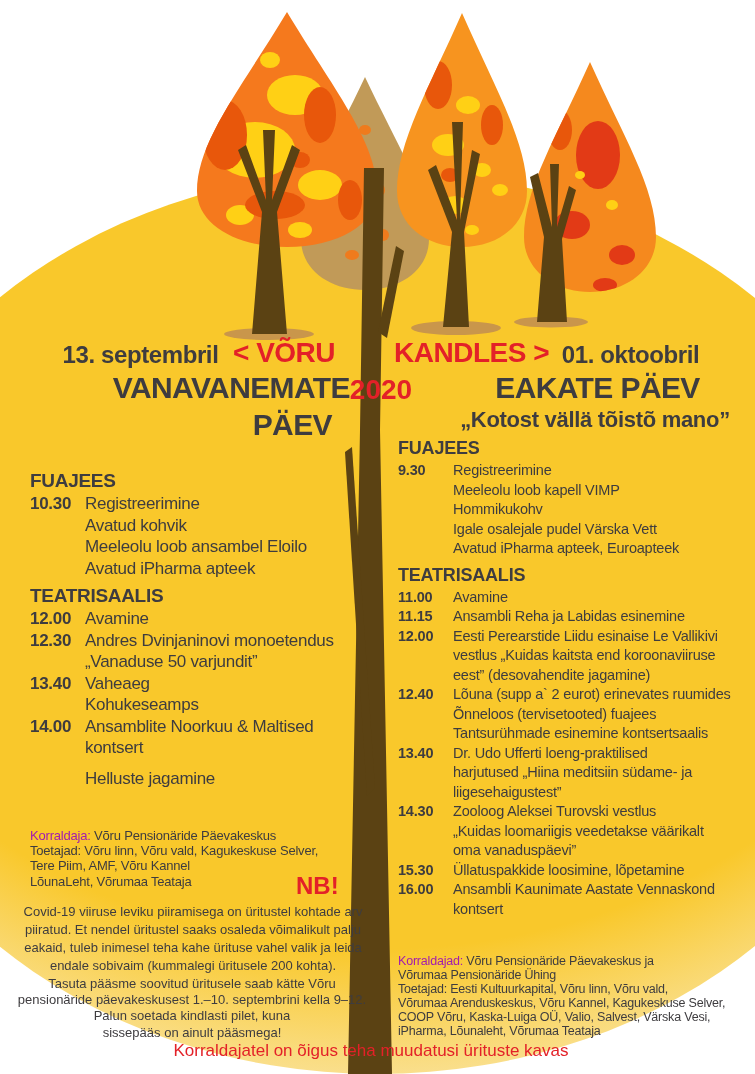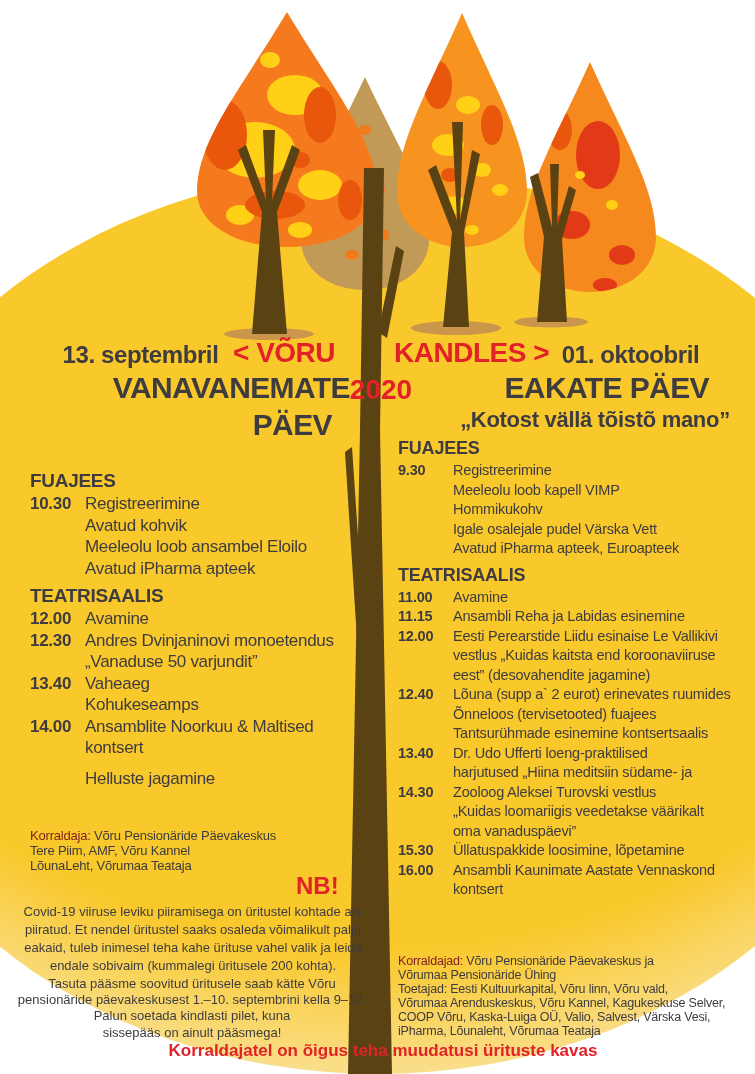--- a/index.html
+++ b/index.html
@@ -2,34 +2,34 @@
 <html><head>
 <meta charset="utf-8">
 <style>
   *{box-sizing:border-box;margin:0;padding:0}
   html,body{background:#fff}
   .poster{position:relative;width:755px;height:1074px;background:#fff;overflow:hidden;
           font-family:"Liberation Sans",sans-serif;color:#3E3C3F}
   .bg{position:absolute;inset:0;z-index:0}
   .abs{position:absolute;z-index:2}
   .b{font-weight:400}
-  .red{color:#7f1d1d}
+  .red{color:#a21caf}
 
   .hdr-date{font-size:24px;font-weight:700;letter-spacing:-0.4px}
   .big-title{font-size:30px;font-weight:700;letter-spacing:-0.6px}
   .sub-title{font-size:22px;font-weight:700;letter-spacing:-0.3px}
   .kandles{font-size:28px;font-weight:700;color:#E32128;display:flex;justify-content:space-between;letter-spacing:-0.5px}
   .year{font-size:28px;font-weight:700;color:#E32128;text-align:center}
 
   .hdr-left-date{left:38px;top:341px;width:205px;text-align:center}
   .kandles{left:233px;top:337px;width:316px}
   .hdr-right-date{left:548px;top:341px;width:165px;text-align:center}
   .t-vana{left:40px;top:371px;width:310px;text-align:right}
   .year{left:340px;top:374px;width:82px}
-  .t-eakate{left:454px;top:371px;width:255px;text-align:right}
+  .t-eakate{left:470px;top:371px;width:255px;text-align:center}
   .t-paev{left:22px;top:408px;width:310px;text-align:right}
   .sub-jagades{left:40px;top:444px;width:310px;text-align:center}
   .sub-kotost{left:445px;top:407px;width:300px;text-align:center}
 
   .sched .sec-heading{font-weight:700;margin-bottom:2px}
   .sched .sec + .sec{margin-top:6px}
   .row{display:flex}
   .row.gap{margin-top:9px}
   .time{width:55px;flex:none;font-weight:700}
   .line{white-space:nowrap}
@@ -39,21 +39,21 @@
   .right-sched{left:398px;top:438px;width:354px;font-size:14.5px;line-height:19.5px;letter-spacing:-0.2px}
   .right-sched .sec-heading{font-size:18px;line-height:21px}
 
   .org{font-weight:700}
   .left-org{left:30px;top:828px;width:340px;font-size:13px;line-height:15.2px;letter-spacing:-0.2px}
   .right-org{left:398px;top:954px;width:354px;font-size:12.5px;line-height:14px;letter-spacing:-0.2px}
   .nb{left:296px;top:872px;font-size:24px;font-weight:700;color:#E32128}
   .para{text-align:center}
   .covid{left:18px;top:903px;width:350px;font-size:13px;line-height:18px}
   .ticket{left:12px;top:976px;width:360px;font-size:13px;line-height:16.2px}
-  .footer{left:12px;top:1041px;width:742px;text-align:center;font-size:17px;font-weight:700;color:#E32128}
+  .footer{left:0;top:1041px;width:742px;text-align:center;font-size:17px;font-weight:400;color:#E32128}
 </style>
 </head>
 <body>
 
 <div class="poster">
 
   <svg class="bg" width="755" height="1074" viewBox="0 0 755 1074" aria-hidden="true">
     <defs>
       <radialGradient id="blobGrad" cx="50%" cy="30%" r="78%">
         <stop offset="0%" stop-color="#F9C82B"></stop>
@@ -261,20 +261,21 @@
             <div class="line"><span class="b">Lõuna</span><span> (supp a` 2 eurot) erinevates ruumides</span></div>
             <div class="line"><span class="b">Õnneloos</span><span> (tervisetooted) fuajees</span></div>
             <div class="line"><span class="b">Tantsurühmade esinemine</span><span> kontsertsaalis</span></div>
           </div>
         </div>
         <div class="row">
           <div class="time">13.40</div>
           <div class="lines">
             <div class="line"><span class="b">Dr. Udo Ufferti loeng-praktilised</span></div>
             <div class="line"><span class="b">harjutused „Hiina meditsiin südame- ja</span></div>
+            <div class="line"><span class="b">liigesehaigustest”</span></div>
           </div>
         </div>
         <div class="row">
           <div class="time">14.30</div>
           <div class="lines">
             <div class="line"><span class="b">Zooloog Aleksei Turovski vestlus</span></div>
             <div class="line"><span class="b">„Kuidas loomariigis veedetakse väärikalt</span></div>
             <div class="line"><span class="b">oma vanaduspäevi”</span></div>
           </div>
         </div>
@@ -289,20 +290,21 @@
           <div class="lines">
             <div class="line"><span class="b">Ansambli Kaunimate Aastate Vennaskond</span></div>
             <div class="line"><span class="b">kontsert</span></div>
           </div>
         </div>
       </div>
     </div>
 
   <div id="left-org" class="abs org left-org">
       <div class="line"><span class="b red">Korraldaja:</span><span class="b">  Võru Pensionäride Päevakeskus</span></div>
+      <div class="line"><span class="b">Toetajad: Võru linn, Võru vald, Kagukeskuse Selver,</span></div>
       <div class="line"><span class="b">Tere Piim, AMF, Võru Kannel</span></div>
       <div class="line"><span class="b">LõunaLeht, Võrumaa Teataja</span></div>
     </div>
   <div id="right-org" class="abs org right-org">
       <div class="line"><span class="b red">Korraldajad:</span><span class="b"> Võru Pensionäride Päevakeskus ja</span></div>
       <div class="line"><span class="b">Võrumaa Pensionäride Ühing</span></div>
       <div class="line"><span class="b">Toetajad: Eesti Kultuurkapital, Võru linn, Võru vald,</span></div>
       <div class="line"><span class="b">Võrumaa Arenduskeskus, Võru Kannel, Kagukeskuse Selver,</span></div>
       <div class="line"><span class="b">COOP Võru, Kaska-Luiga OÜ, Valio, Salvest, Värska Vesi,</span></div>
       <div class="line"><span class="b">iPharma, Lõunaleht, Võrumaa Teataja</span></div>

